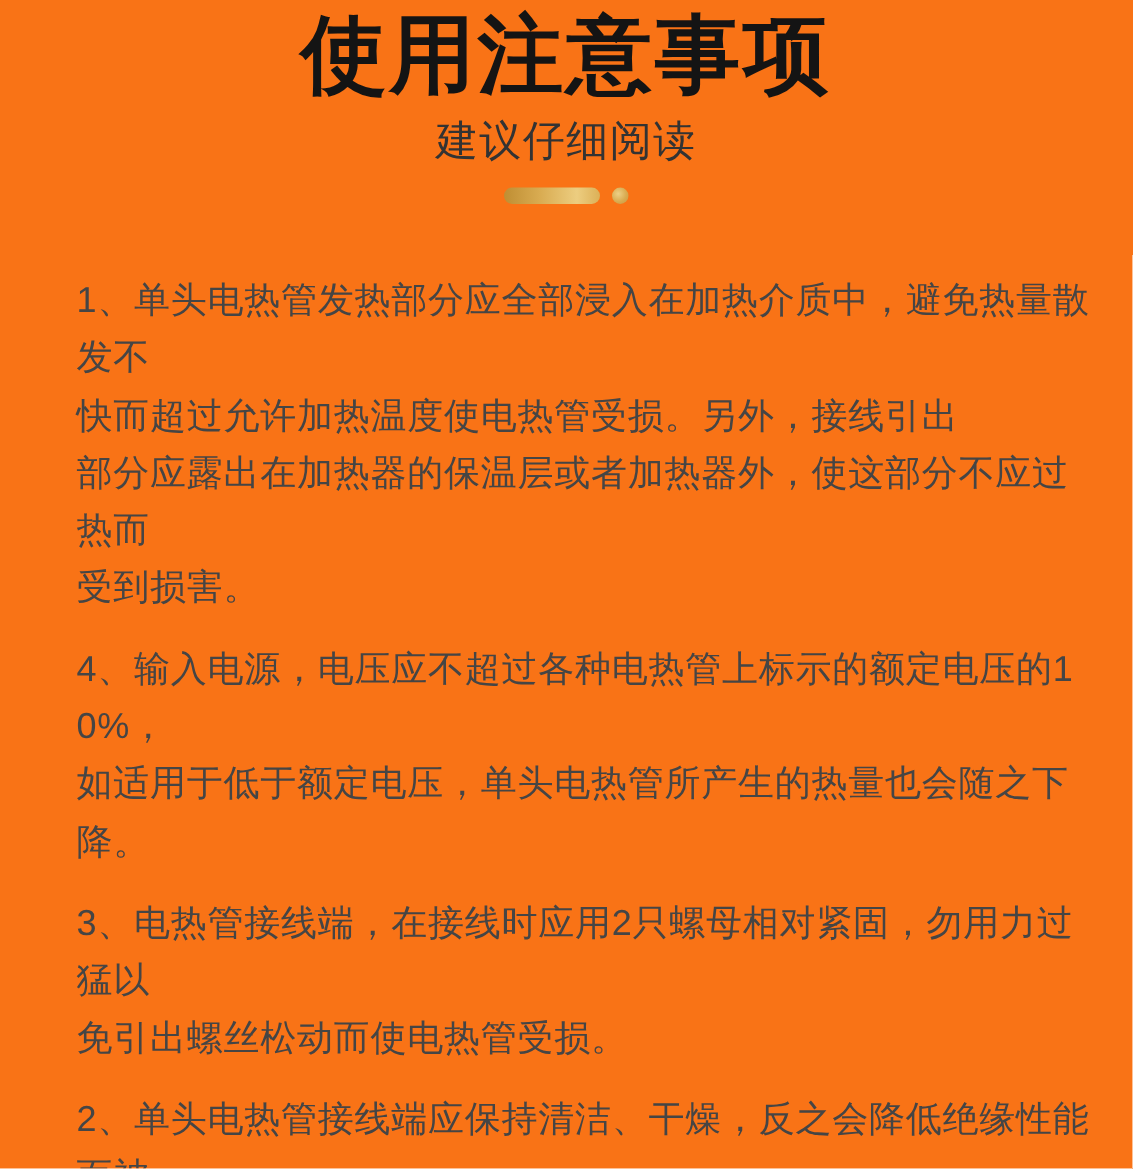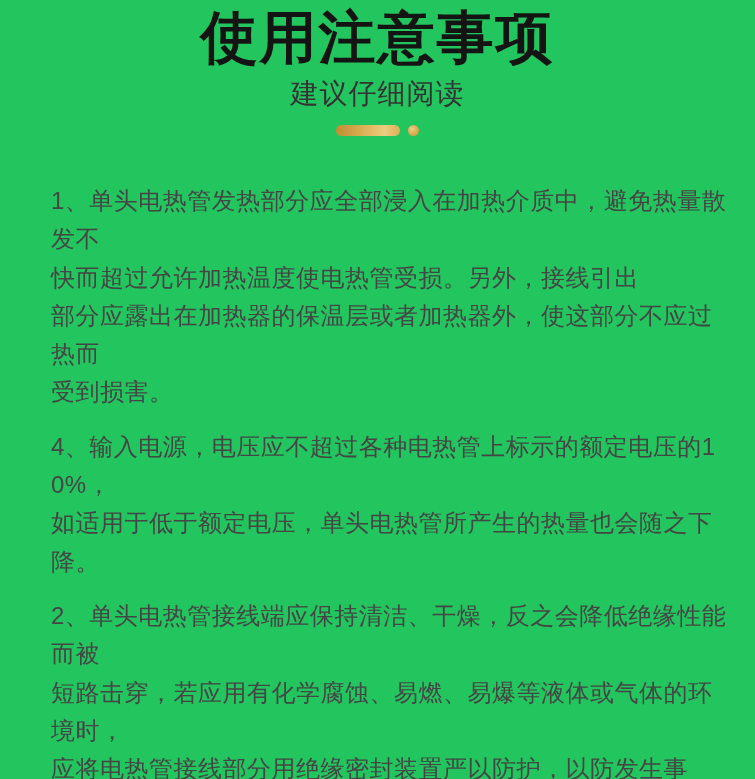--- a/index.html
+++ b/index.html
@@ -4,21 +4,21 @@
 <style>
   html, body {
     margin: 0;
     padding: 0;
     background: #ffffff;
   }
   .page {
     position: relative;
     width: 755px;
     height: 779px;
-    background: #22c55e;
+    background: #f97316;
     overflow: hidden;
     font-family: "Liberation Sans", sans-serif;
   }
   .header {
     position: absolute;
     top: 0;
     left: 0;
     right: 0;
     height: 150px;
   }
@@ -103,20 +103,22 @@
     </div>
   </div>
 
   <div class="notice-body">
     <p>1、单头电热管发热部分应全部浸入在加热介质中，避免热量散发不
 快而超过允许加热温度使电热管受损。另外，接线引出
 部分应露出在加热器的保温层或者加热器外，使这部分不应过热而
 受到损害。</p>
     <p>4、输入电源，电压应不超过各种电热管上标示的额定电压的10%，
 如适用于低于额定电压，单头电热管所产生的热量也会随之下降。</p>
+    <p>3、电热管接线端，在接线时应用2只螺母相对紧固，勿用力过猛以
+免引出螺丝松动而使电热管受损。</p>
     <p>2、单头电热管接线端应保持清洁、干燥，反之会降低绝缘性能而被
 短路击穿，若应用有化学腐蚀、易燃、易爆等液体或气体的环境时，
 应将电热管接线部分用绝缘密封装置严以防护，以防发生事故。</p>
     <p>5、加热某些粘胶等物质时，如硝酸钠、硬脂酸、石腊等，始加热时
 应降低电源电压，以降低电热管的发热量，待全部熔化成为液体时，
 再升至额定电压进行加热。</p>
 
   </div>
 
 </div>

